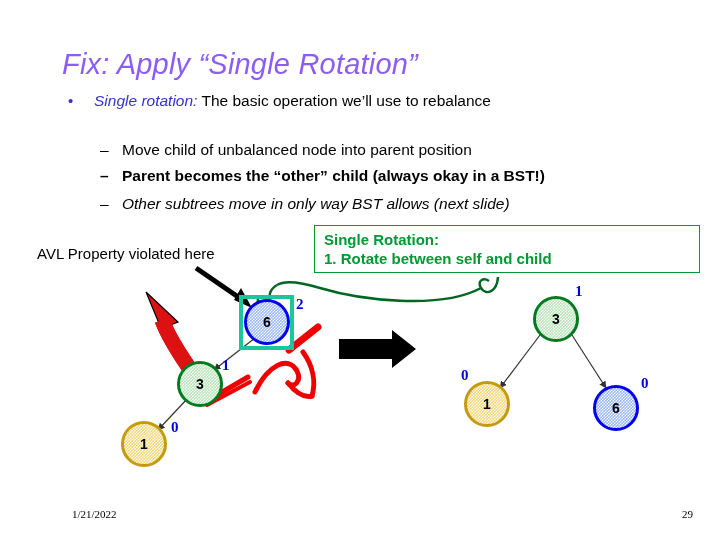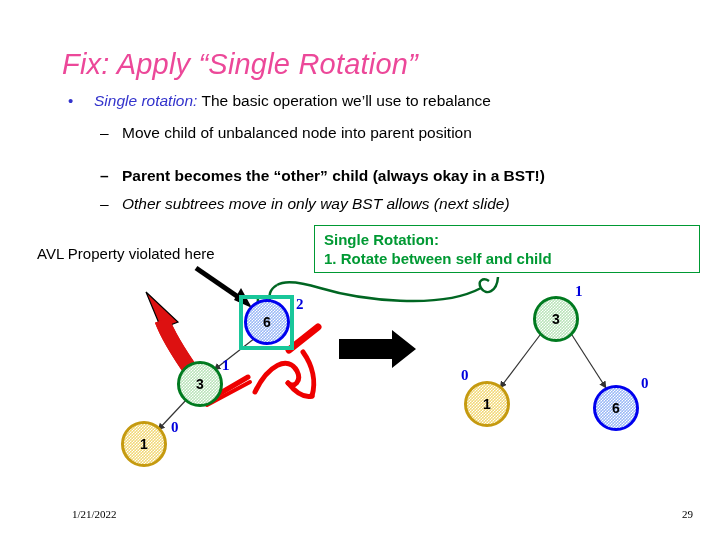--- a/index.html
+++ b/index.html
@@ -26,21 +26,21 @@
 
   
   .slide-title {
     position: absolute;
     left: 62px;
     top: 48px;
     font-size: 29px;
     font-style: italic;
     font-weight: 400;
     letter-spacing: 0.2px;
-    color: #ec4899;
+    color: #8b5cf6;
     white-space: nowrap;
   }
 
   
   .bullet-l1 {
     position: absolute;
     left: 68px;
     top: 92px;
     width: 600px;
     font-size: 15.5px;
@@ -62,21 +62,21 @@
     left: 100px;
     font-size: 15.5px;
     color: #000000;
     white-space: nowrap;
   }
   .bullet-l2 .dash {
     display: inline-block;
     width: 22px;
     color: #000000;
   }
-  .b2-0 { top: 124px; }
+  .b2-0 { top: 141px; }
   .b2-1 { top: 167px; font-weight: bold; }
   .b2-2 { top: 195px; font-style: italic; }
 
   
   .callout {
     position: absolute;
     left: 314px;
     top: 225px;
     width: 386px;
     height: 48px;

